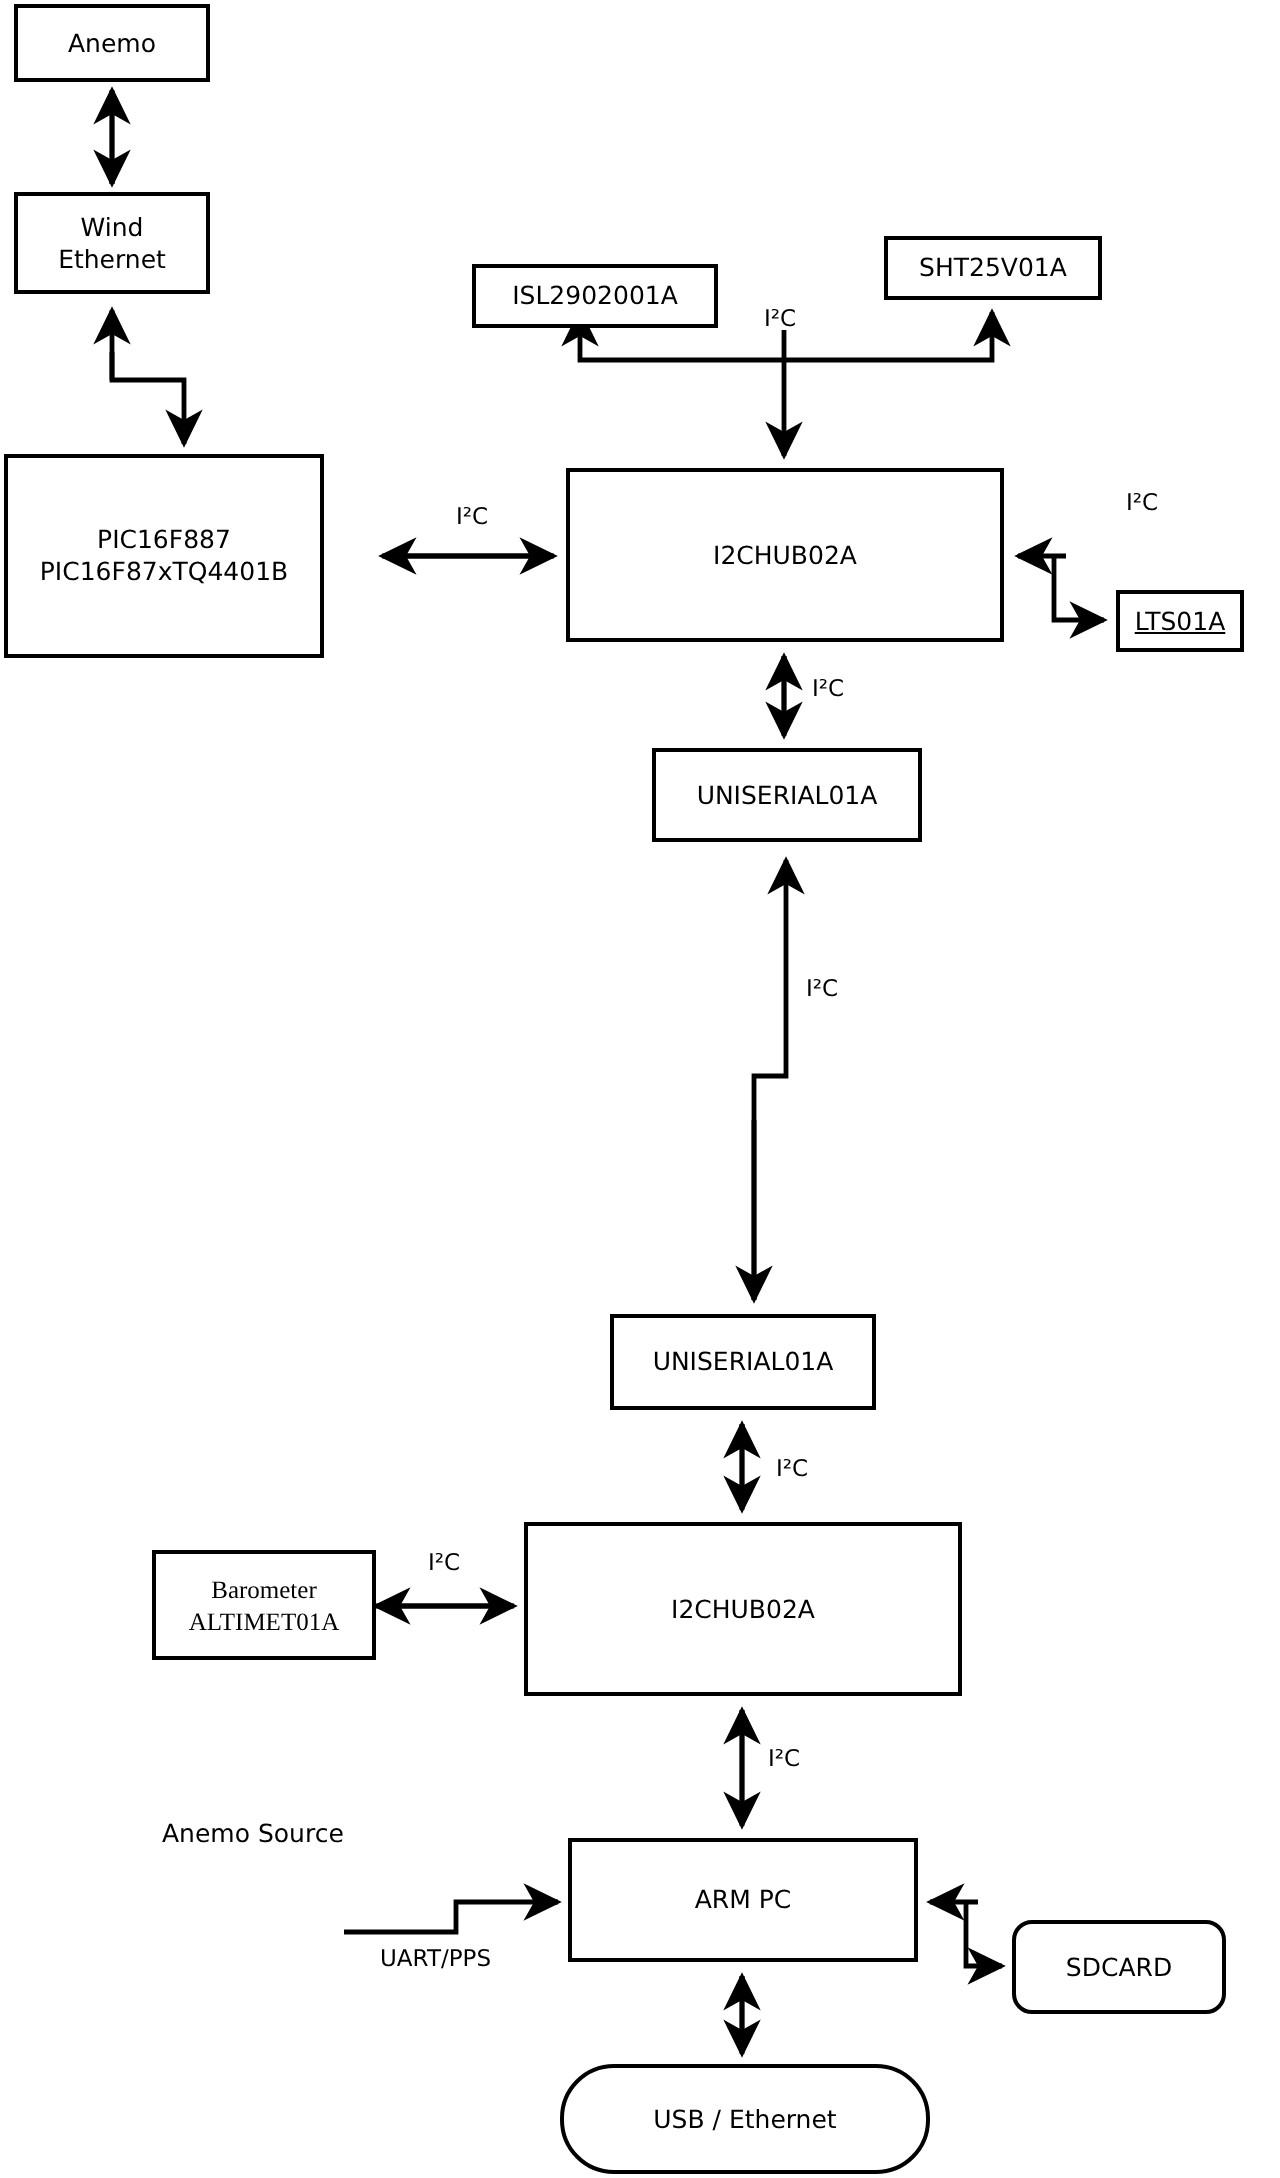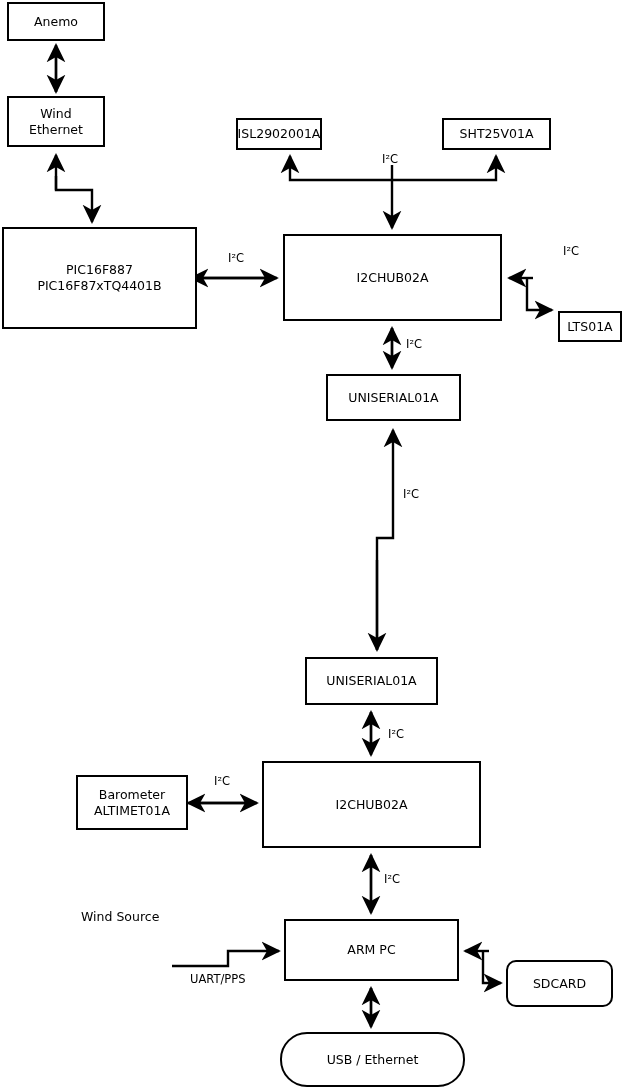--- a/index.html
+++ b/index.html
@@ -110,54 +110,54 @@
 
   <div class="node" style="left:7px;  top:2px;    width:98px;  height:39px;">
     <span>Anemo</span>
   </div>
 
   <div class="node" style="left:7px;  top:96px;   width:98px;  height:51px;">
     <span>Wind
 Ethernet</span>
   </div>
 
-  <div class="node" style="left:2px;  top:227px;  width:195px; height:102px;">
+  <div class="node" style="left:2px;  top:227px;  width:160px; height:102px;">
     <span>PIC16F887
 PIC16F87xTQ4401B</span>
   </div>
 
-  <div class="node" style="left:236px;top:118px;  width:86px; height:32px;">
+  <div class="node" style="left:236px;top:132px;  width:123px; height:32px;">
     <span>ISL2902001A</span>
   </div>
 
   <div class="node" style="left:442px;top:118px;  width:109px; height:32px;">
     <span>SHT25V01A</span>
   </div>
 
   <div class="node" style="left:283px;top:234px;  width:219px; height:87px;">
     <span>I2CHUB02A</span>
   </div>
 
-  <div class="node" style="left:558px;top:311px;  width:64px;  height:31px;">
+  <div class="node" style="left:558px;top:295px;  width:64px;  height:31px;text-decoration:underline;">
     <span>LTS01A</span>
   </div>
 
   <div class="node" style="left:326px;top:374px;  width:135px; height:47px;">
     <span>UNISERIAL01A</span>
   </div>
 
   <div class="node" style="left:305px;top:657px;  width:133px; height:48px;">
     <span>UNISERIAL01A</span>
   </div>
 
   <div class="node" style="left:262px;top:761px;  width:219px; height:87px;">
     <span>I2CHUB02A</span>
   </div>
 
-  <div class="node" style="left:76px; top:775px;  width:112px; height:55px;">
+  <div class="node" style="left:76px; top:775px;  width:112px; height:55px;font-family:Liberation Serif, serif;">
     <span>Barometer
 ALTIMET01A</span>
   </div>
 
 
   <div class="node" style="left:284px;top:919px;  width:175px; height:62px;">
     <span>ARM PC</span>
   </div>
 
   <div class="node" style="left:506px;top:960px;  width:107px; height:47px;border-radius:10px;">
@@ -171,15 +171,15 @@
   <div class="wire-label" style="left:382px;top:152px;">I²C</div>
   <div class="wire-label" style="left:228px;top:251px;">I²C</div>
   <div class="wire-label" style="left:563px;top:244px;">I²C</div>
   <div class="wire-label" style="left:406px;top:337px;">I²C</div>
   <div class="wire-label" style="left:403px;top:487px;">I²C</div>
   <div class="wire-label" style="left:388px;top:727px;">I²C</div>
   <div class="wire-label" style="left:214px;top:774px;">I²C</div>
   <div class="wire-label" style="left:384px;top:872px;">I²C</div>
   <div class="wire-label" style="left:190px;top:972px;">UART/PPS</div>
 
-  <div class="free-label" style="left:81px;top:909px;">Wind Source</div>
+  <div class="free-label" style="left:81px;top:909px;">Anemo Source</div>
 
 </div>
 
 </body></html>

